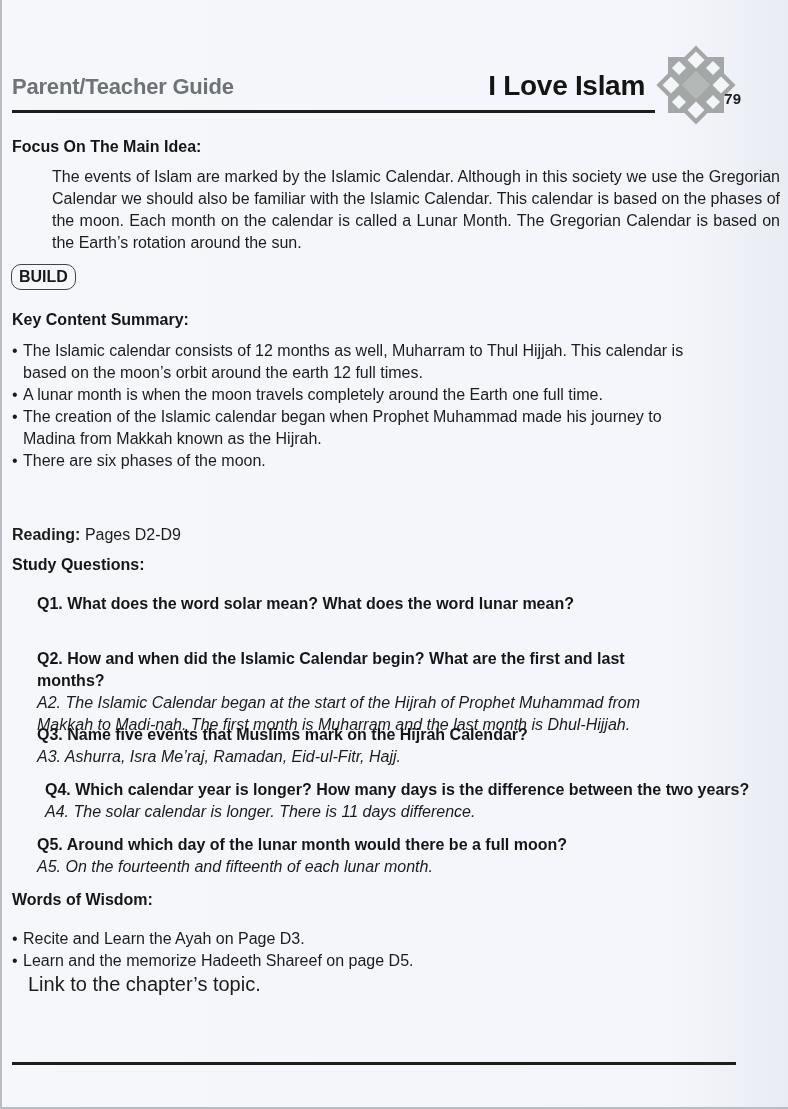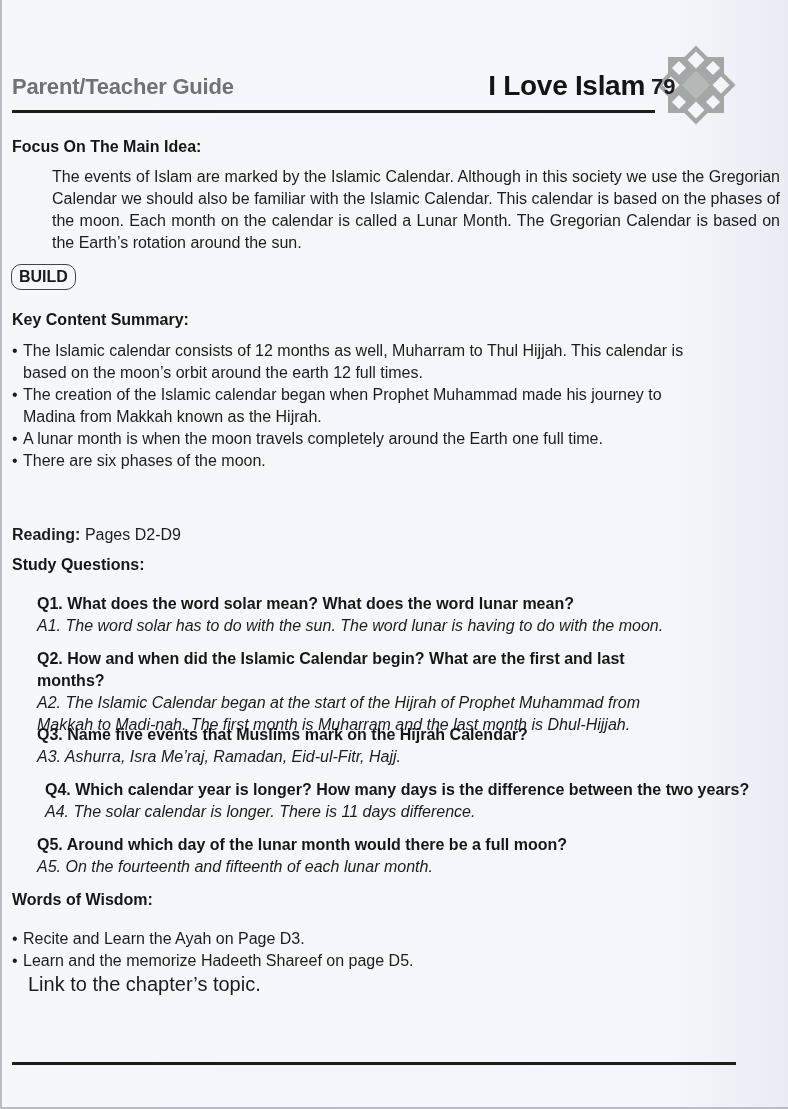--- a/index.html
+++ b/index.html
@@ -27,22 +27,22 @@
     letter-spacing: -0.3px;
   }
   .hdr-rule {
     position: absolute; left: 10px; top: 110px; width: 643px; height: 3px;
     background: #1a1f1c;
   }
   .star {
     position: absolute; left: 649px; top: 40px; width: 90px; height: 90px;
   }
   .star-num {
-    position: absolute; left: 649px; top: 74px; width: 90px; text-align: left;
-    font-size: 22px; font-weight: bold; color: #1c1c1c;
+    position: absolute; left: 649px; top: 90px; width: 90px; text-align: right;
+    font-size: 15px; font-weight: bold; color: #1c1c1c;
   }
   .h {
     position: absolute; left: 10px;
     font-size: 16px; font-weight: bold; color: #161616;
   }
   .para {
     position: absolute; left: 10px; width: 728px;
     font-size: 16px; line-height: 22px; color: #1c1c1c;
     text-align: justify; text-align-last: left; margin-left: 40px;
   }
@@ -105,32 +105,31 @@
   <div class="star-num">79</div>
 
   <div class="h" style="top:138px;">Focus On The Main Idea:</div>
   <div class="para" style="top:166px;">The events of Islam are marked by the Islamic Calendar. Although in this society we use the Gregorian Calendar we should also be familiar with the Islamic Calendar. This calendar is based on the phases of the moon. Each month on the calendar is called a Lunar Month. The Gregorian Calendar is based on the Earth’s rotation around the sun.</div>
 
   <div class="build">BUILD</div>
 
   <div class="h" style="top:311px;">Key Content Summary:</div>
   <ul class="bullets" style="top:340px; width:700px;">
     <li>The Islamic calendar consists of 12 months as well, Muharram to Thul Hijjah. This calendar is based on the moon’s orbit around the earth 12 full times.</li>
+    <li>A lunar month is when the moon travels completely around the Earth one full time.</li>
     <li>The creation of the Islamic calendar began when Prophet Muhammad made his journey to Madina from Makkah known as the Hijrah.</li>
-    <li>A lunar month is when the moon travels completely around the Earth one full time.</li>
     <li>There are six phases of the moon.</li>
   </ul>
 
   <div class="reading"><b>Reading:</b><span> Pages D2-D9</span></div>
 
   <div class="h" style="top:556px;">Study Questions:</div>
 
   <div class="q" style="top:593px;">
     <span class="qt">Q1. What does the word solar mean? What does the word lunar mean?</span>
-    <span class="at">A1. The word solar has to do with the sun. The word lunar is having to do with the moon.</span>
   </div>
   <div class="q" style="top:648px; width:655px;">
     <span class="qt">Q2. How and when did the Islamic Calendar begin? What are the first and last months?</span>
     <span class="at">A2. The Islamic Calendar began at the start of the Hijrah of Prophet Muhammad from Makkah to Madi-nah. The first month is Muharram and the last month is Dhul-Hijjah.</span>
   </div>
   <div class="q" style="top:724px;">
     <span class="qt">Q3. Name five events that Muslims mark on the Hijrah Calendar?</span>
     <span class="at">A3. Ashurra, Isra Me’raj, Ramadan, Eid-ul-Fitr, Hajj.</span>
   </div>
   <div class="q" style="top:779px;margin-left:8px;">

